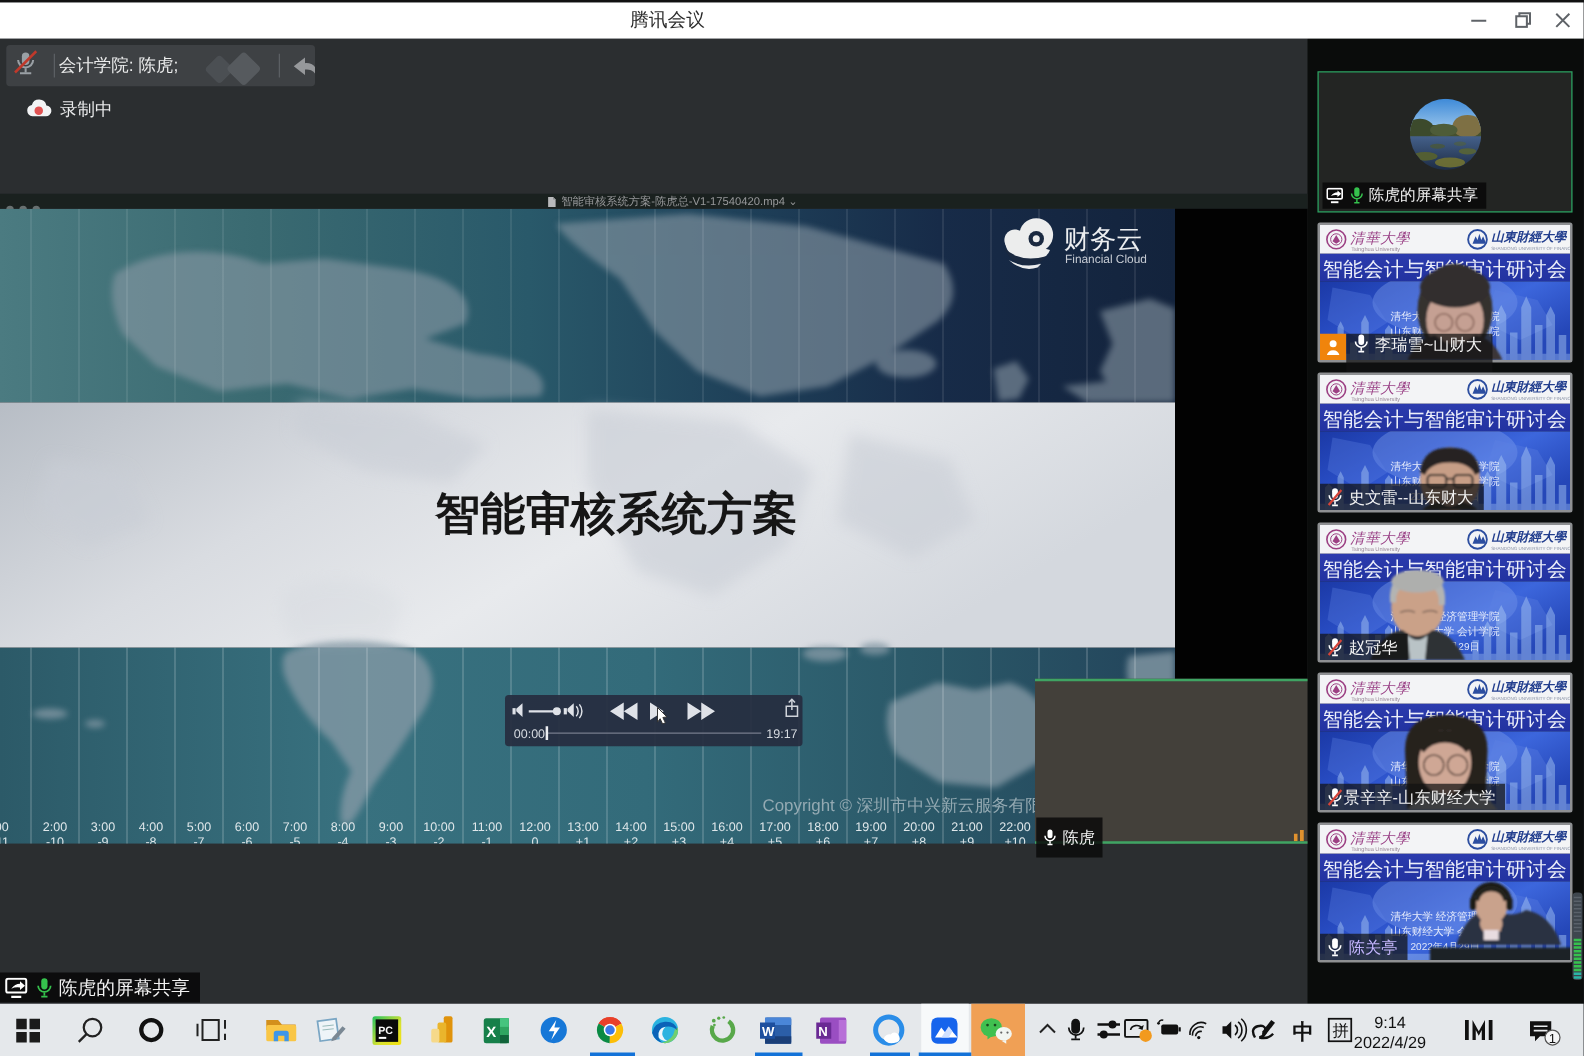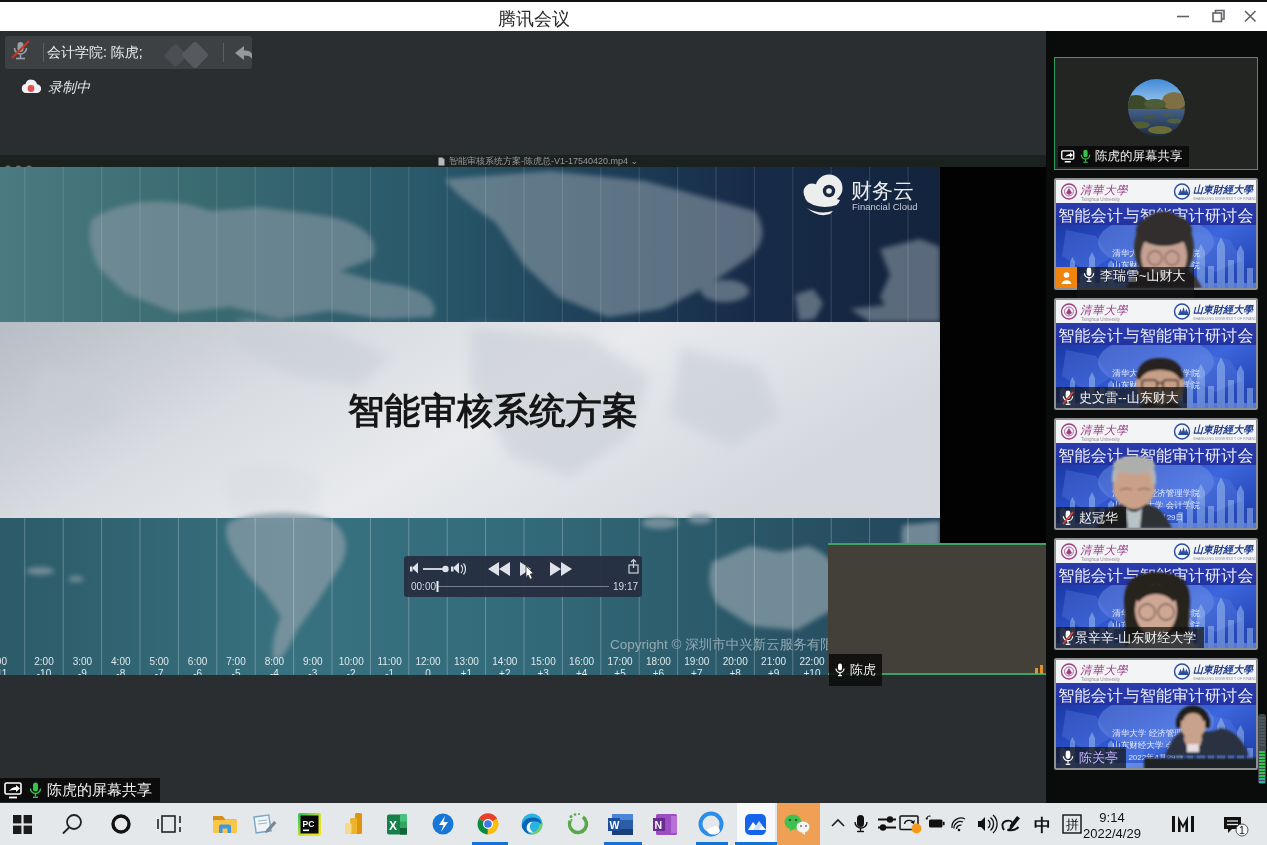--- a/index.html
+++ b/index.html
@@ -4,21 +4,21 @@
 *{margin:0;padding:0;box-sizing:border-box;}
 html,body{width:1267px;height:845px;overflow:hidden;background:#000;
  font-family:"Liberation Sans",sans-serif;}
 .abs{position:absolute;}
 #page{position:relative;width:1267px;height:845px;background:#2b2e30;}
 </style></head><body>
 <div id="page">
 
 <div class="abs" style="left:0;top:0;width:1267px;height:2px;background:#111;"></div>
 <div class="abs" style="left:0;top:2px;width:1267px;height:29px;background:#fff;"></div>
-<div class="abs" style="left:0;top:7px;width:1068px;text-align:center;font-size:18px;color:#2b2b2b;">腾讯会议</div>
+<div class="abs" style="left:0;top:7px;width:1068px;text-align:center;font-size:15px;color:#2b2b2b;">腾讯会议</div>
 <svg class="abs" style="left:1170px;top:2px;" width="97" height="29" viewBox="0 0 97 29">
  <g stroke="#5f6368" stroke-width="1.6" fill="none">
   <line x1="7" y1="14.5" x2="19" y2="14.5"></line>
   <rect x="43" y="11" width="8.5" height="8.5"></rect>
   <path d="M45.5 11 v-2.5 h8.5 v8.5 h-2.5"></path>
   <path d="M75 9 l10.5 10.5 M85.5 9 L75 19.5"></path>
  </g>
 </svg>
 
 <div class="abs" style="left:0;top:31px;width:1046px;height:124px;background:#2b2e30;"></div>
@@ -41,21 +41,21 @@
   </g>
   <path d="M239 10 l-9 7 9 7 v-4.5 c6 0 8 2 9 6 1.5-8 -3-11.5 -9-11 z" fill="#96989b"></path>
  </g>
 </svg>
 <div class="abs" style="left:47px;top:44px;font-size:14px;color:#eceded;">会计学院: 陈虎;</div>
 
 <svg class="abs" style="left:20px;top:77px;" width="24" height="20" viewBox="0 0 24 20">
   <path d="M6 16 a4.6 4.6 0 0 1 -0.5 -9.1 a6 6 0 0 1 11.6 0.4 a4.2 4.2 0 0 1 -0.7 8.7 z" fill="#f2f3f4"></path>
   <circle cx="11" cy="11.5" r="3.4" fill="#e05252"></circle>
 </svg>
-<div class="abs" style="left:48px;top:79px;font-size:14px;color:#e8e9ea;font-style:italic;">录制中</div>
+<div class="abs" style="left:48px;top:79px;font-size:14px;color:#e8e9ea;">录制中</div>
 
 <div class="abs" style="left:0;top:155px;width:1046px;height:12px;background:#1a211f;"></div>
 <div class="abs" style="left:4px;top:158px;width:26px;height:6px;">
  <svg width="28" height="7">
         <circle cx="4" cy="3.5" r="3" fill="#687070"></circle>
         <circle cx="14.5" cy="3.5" r="3" fill="#687070"></circle>
         <circle cx="25" cy="3.5" r="3" fill="#687070"></circle>
       </svg>
 </div>
 <div class="abs" style="left:438px;top:155px;height:12px;display:flex;align-items:center;">

